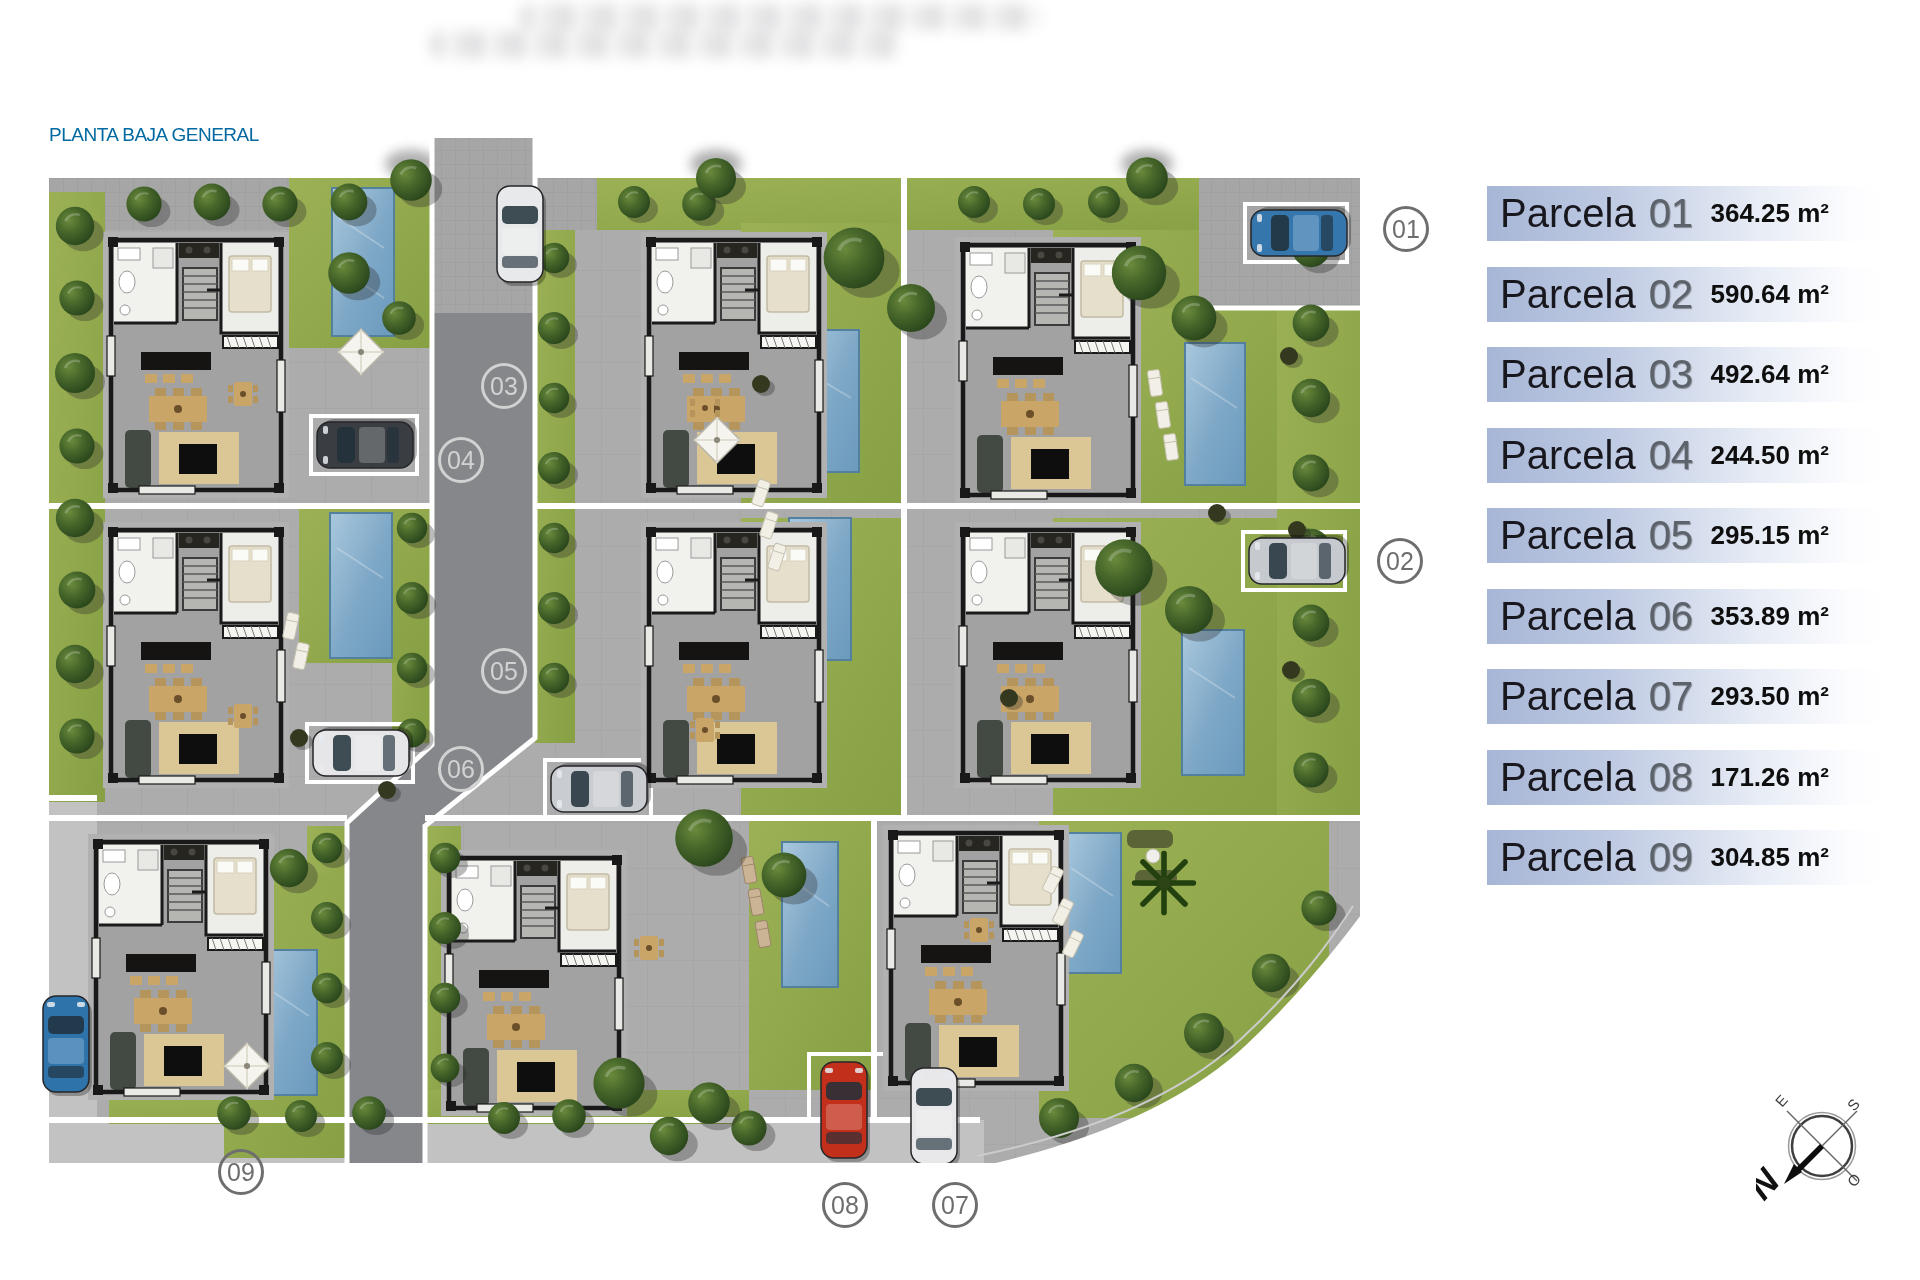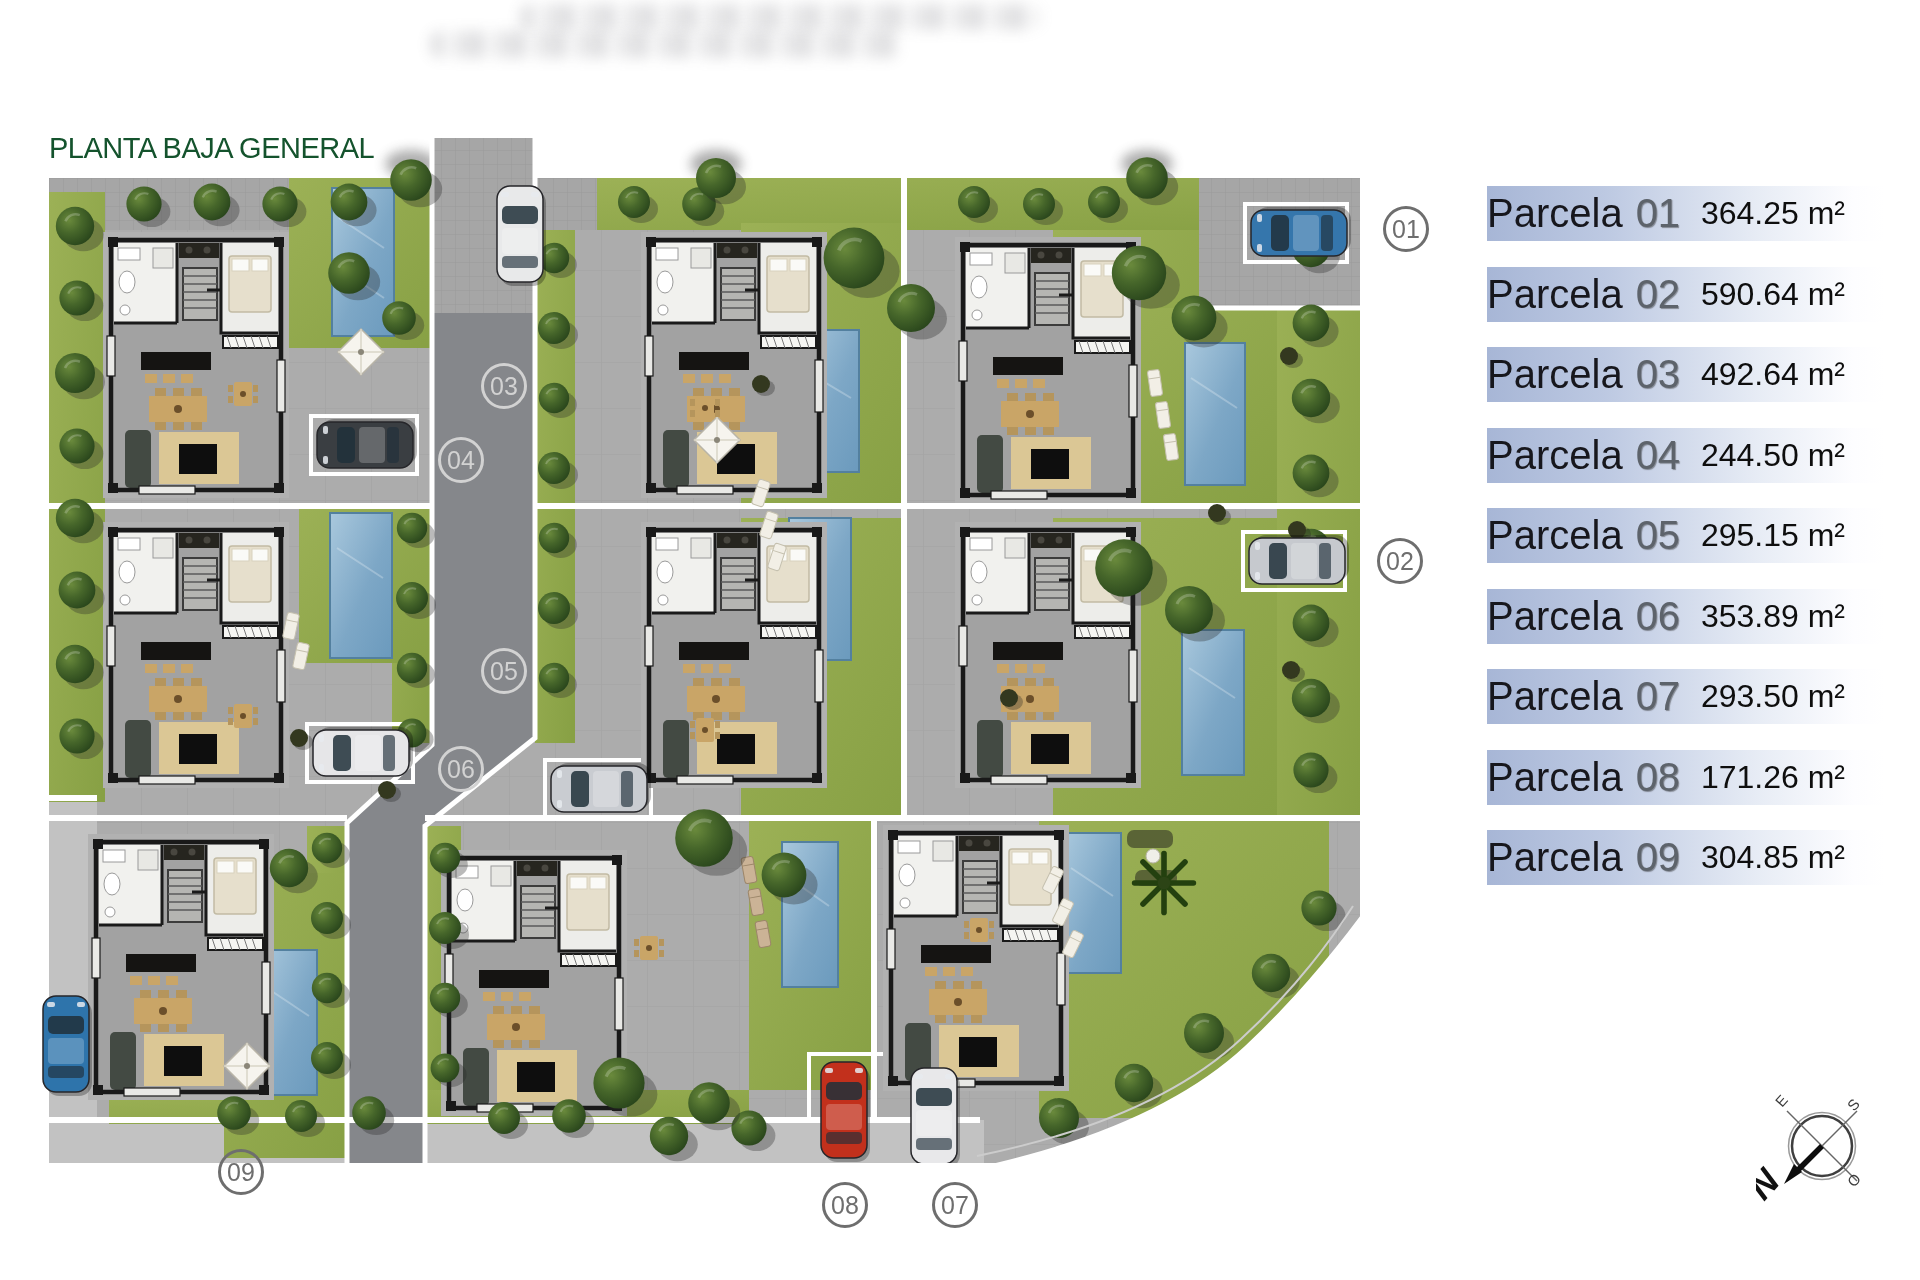--- a/index.html
+++ b/index.html
@@ -2,27 +2,27 @@
 <html><head>
 <meta charset="utf-8">
 <style>
   html,body{margin:0;padding:0;background:#ffffff;}
   .page{position:relative;width:1920px;height:1280px;background:#ffffff;overflow:hidden;
         font-family:"Liberation Sans",sans-serif;}
   .wm{position:absolute;border-radius:10px;opacity:.45;filter:blur(7px);
       background:repeating-linear-gradient(90deg,rgba(125,125,132,.55) 0 13px,rgba(195,195,200,.2) 13px 24px,rgba(150,150,156,.5) 24px 41px);}
   .wm1{left:520px;top:4px;width:520px;height:26px;}
   .wm2{left:430px;top:31px;width:470px;height:27px;}
-  .title{position:absolute;left:49px;top:132px;font-size:29px;letter-spacing:-.5px;color:#14532d;}
+  .title{position:absolute;left:49px;top:124px;font-size:19px;letter-spacing:-.5px;color:#0369a1;}
   .legend{position:absolute;left:1487px;top:186px;width:398px;}
-  .lrow{height:55px;margin-bottom:25.5px;display:flex;align-items:center;box-sizing:border-box;
+  .lrow{height:55px;margin-bottom:25.5px;display:flex;align-items:center;padding-left:13px;box-sizing:border-box;
         background:linear-gradient(90deg,#a7b6d6 0%,#bdc9e2 30%,#e7ecf5 68%,#fdfdff 92%,#ffffff 100%);}
   .lname{font-size:40px;color:#17171d;}
   .lnum{font-size:40px;color:#5d636b;margin-left:13px;text-shadow:1px 1px 1px rgba(40,40,40,.45);}
-  .larea{font-size:32px;font-weight:normal;color:#0e0e0e;margin-left:auto;margin-right:40px;white-space:nowrap;}
+  .larea{font-size:26px;font-weight:bold;color:#0e0e0e;margin-left:auto;margin-right:56px;white-space:nowrap;}
   .marker{position:absolute;width:46px;height:46px;box-sizing:border-box;border:3px solid #6e6e6e;border-radius:50%;
           display:flex;align-items:center;justify-content:center;font-size:25px;color:#6e6e6e;}
   .marker.light{border-color:#d2d2d2;color:#d2d2d2;}
   .disclaimer{position:absolute;right:27px;top:1230px;font-size:15px;color:#1c1c1c;letter-spacing:.2px;}
 </style>
 </head>
 <body>
 
 <div class="page">
 

